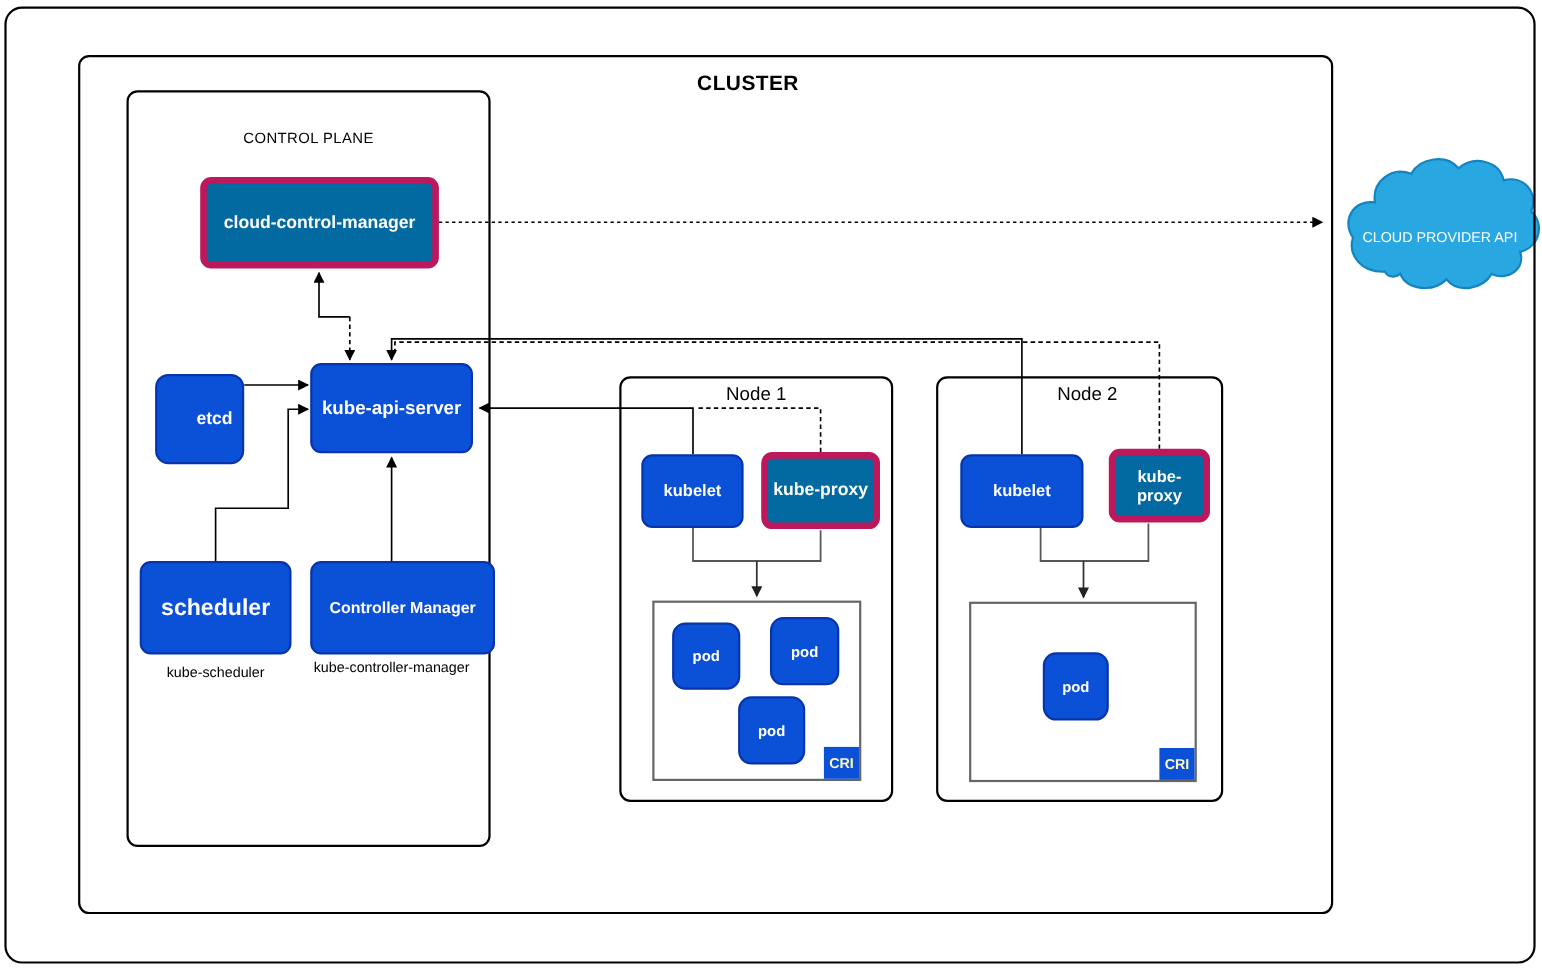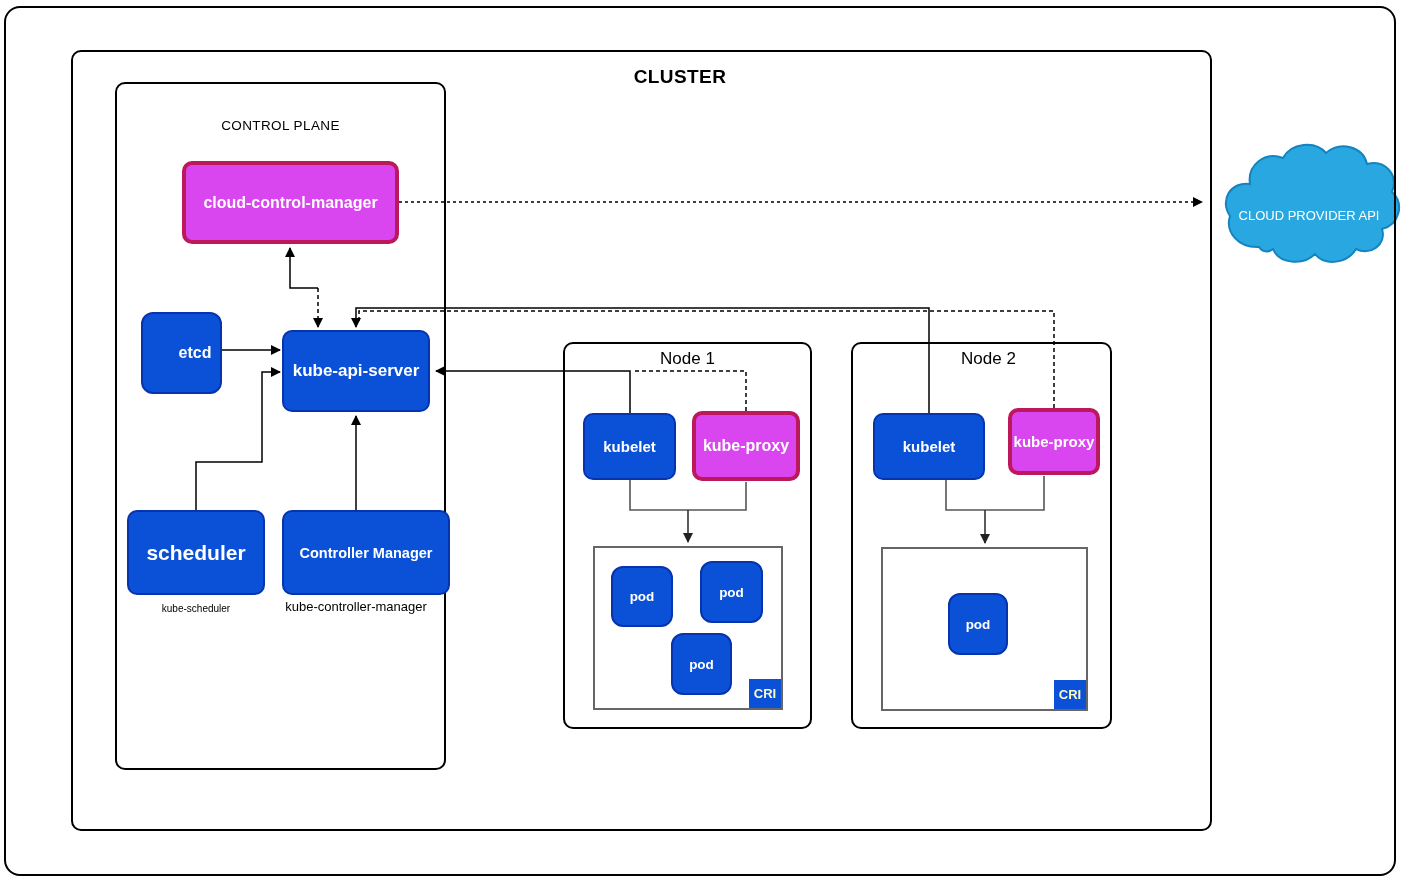--- a/index.html
+++ b/index.html
@@ -5,21 +5,21 @@
   html,body{margin:0;padding:0;background:#ffffff;}
   .canvas{position:relative;width:1402px;height:882px;background:#ffffff;
           font-family:"Liberation Sans",sans-serif;overflow:hidden;}
   .abs{position:absolute;box-sizing:border-box;}
   .frame-outer{border:2.5px solid #000;border-radius:16px;}
   .frame-thin{border:2px solid #000;border-radius:10px;}
   .cri-frame{border:2px solid #666;background:transparent;}
   .box{display:flex;align-items:center;justify-content:center;text-align:center;
        color:#fff;font-weight:bold;border-radius:10px;}
   .box-dark{background:#0b51d8;border:2px solid #0734ad;}
-  .box-light{background:#d946ef;border:4px solid #be185d;}
+  .box-light{background:#0369a1;border:6px solid #be185d;}
   .lbl{color:#000;text-align:center;}
   .serif{font-family:Liberation Sans, sans-serif;}
   .badge{display:flex;align-items:center;justify-content:center;color:#fef9c3;
          font-weight:bold;background:#0b51d8;}
 </style>
 </head>
 <body>
 
 <div class="canvas">
 
@@ -78,29 +78,29 @@
   <div class="abs frame-outer" style="left:4px;top:6px;width:1392px;height:870px;"></div>
 
   <div class="abs frame-thin" style="left:71px;top:50px;width:1141px;height:781px;"></div>
   <div class="abs lbl" style="left:580px;top:66px;width:200px;font-size:19px;font-weight:bold;letter-spacing:.4px;">CLUSTER</div>
 
   <div class="abs frame-thin" style="left:115px;top:82px;width:331px;height:688px;"></div>
   <div class="abs lbl" style="left:115px;top:98px;width:331px;font-size:13.5px;letter-spacing:.4px;margin-top:20px;">CONTROL PLANE</div>
 
   <div class="abs box box-light" style="left:182px;top:161px;width:217px;height:83px;font-size:16px;">cloud-control-manager</div>
 
-  <div class="abs box box-dark" style="left:141px;top:312px;width:81px;height:82px;font-size:16px;border-radius:12px;padding-left:27px;">etcd</div>
+  <div class="abs box box-dark" style="left:141px;top:340px;width:81px;height:82px;font-size:16px;border-radius:12px;padding-left:27px;">etcd</div>
 
   <div class="abs box box-dark" style="left:282px;top:330px;width:148px;height:82px;font-size:17px;">kube-api-server</div>
 
   <div class="abs box box-dark" style="left:127px;top:510px;width:138px;height:85px;font-size:21px;">scheduler</div>
 
   <div class="abs box box-dark" style="left:282px;top:510px;width:168px;height:85px;font-size:14.5px;">Controller Manager</div>
 
-  <div class="abs lbl" style="left:107px;top:603px;width:178px;font-size:10px;">kube-scheduler</div>
+  <div class="abs lbl" style="left:107px;top:603px;width:178px;font-size:13px;">kube-scheduler</div>
   <div class="abs lbl" style="left:267px;top:599px;width:178px;font-size:13px;">kube-controller-manager</div>
 
   <div class="abs frame-thin" style="left:563px;top:342px;width:249px;height:387px;"></div>
   <div class="abs lbl serif" style="left:563px;top:349px;width:249px;font-size:17px;">Node 1</div>
 
   <div class="abs box box-dark" style="left:583px;top:413px;width:93px;height:67px;font-size:15px;">kubelet</div>
   <div class="abs box box-light" style="left:692px;top:411px;width:108px;height:70px;font-size:16px;">kube-proxy</div>
 
   <div class="abs cri-frame" style="left:593px;top:546px;width:190px;height:164px;"></div>
   <div class="abs box box-dark" style="left:611px;top:566px;width:62px;height:61px;font-size:13.5px;border-radius:12px;">pod</div>

